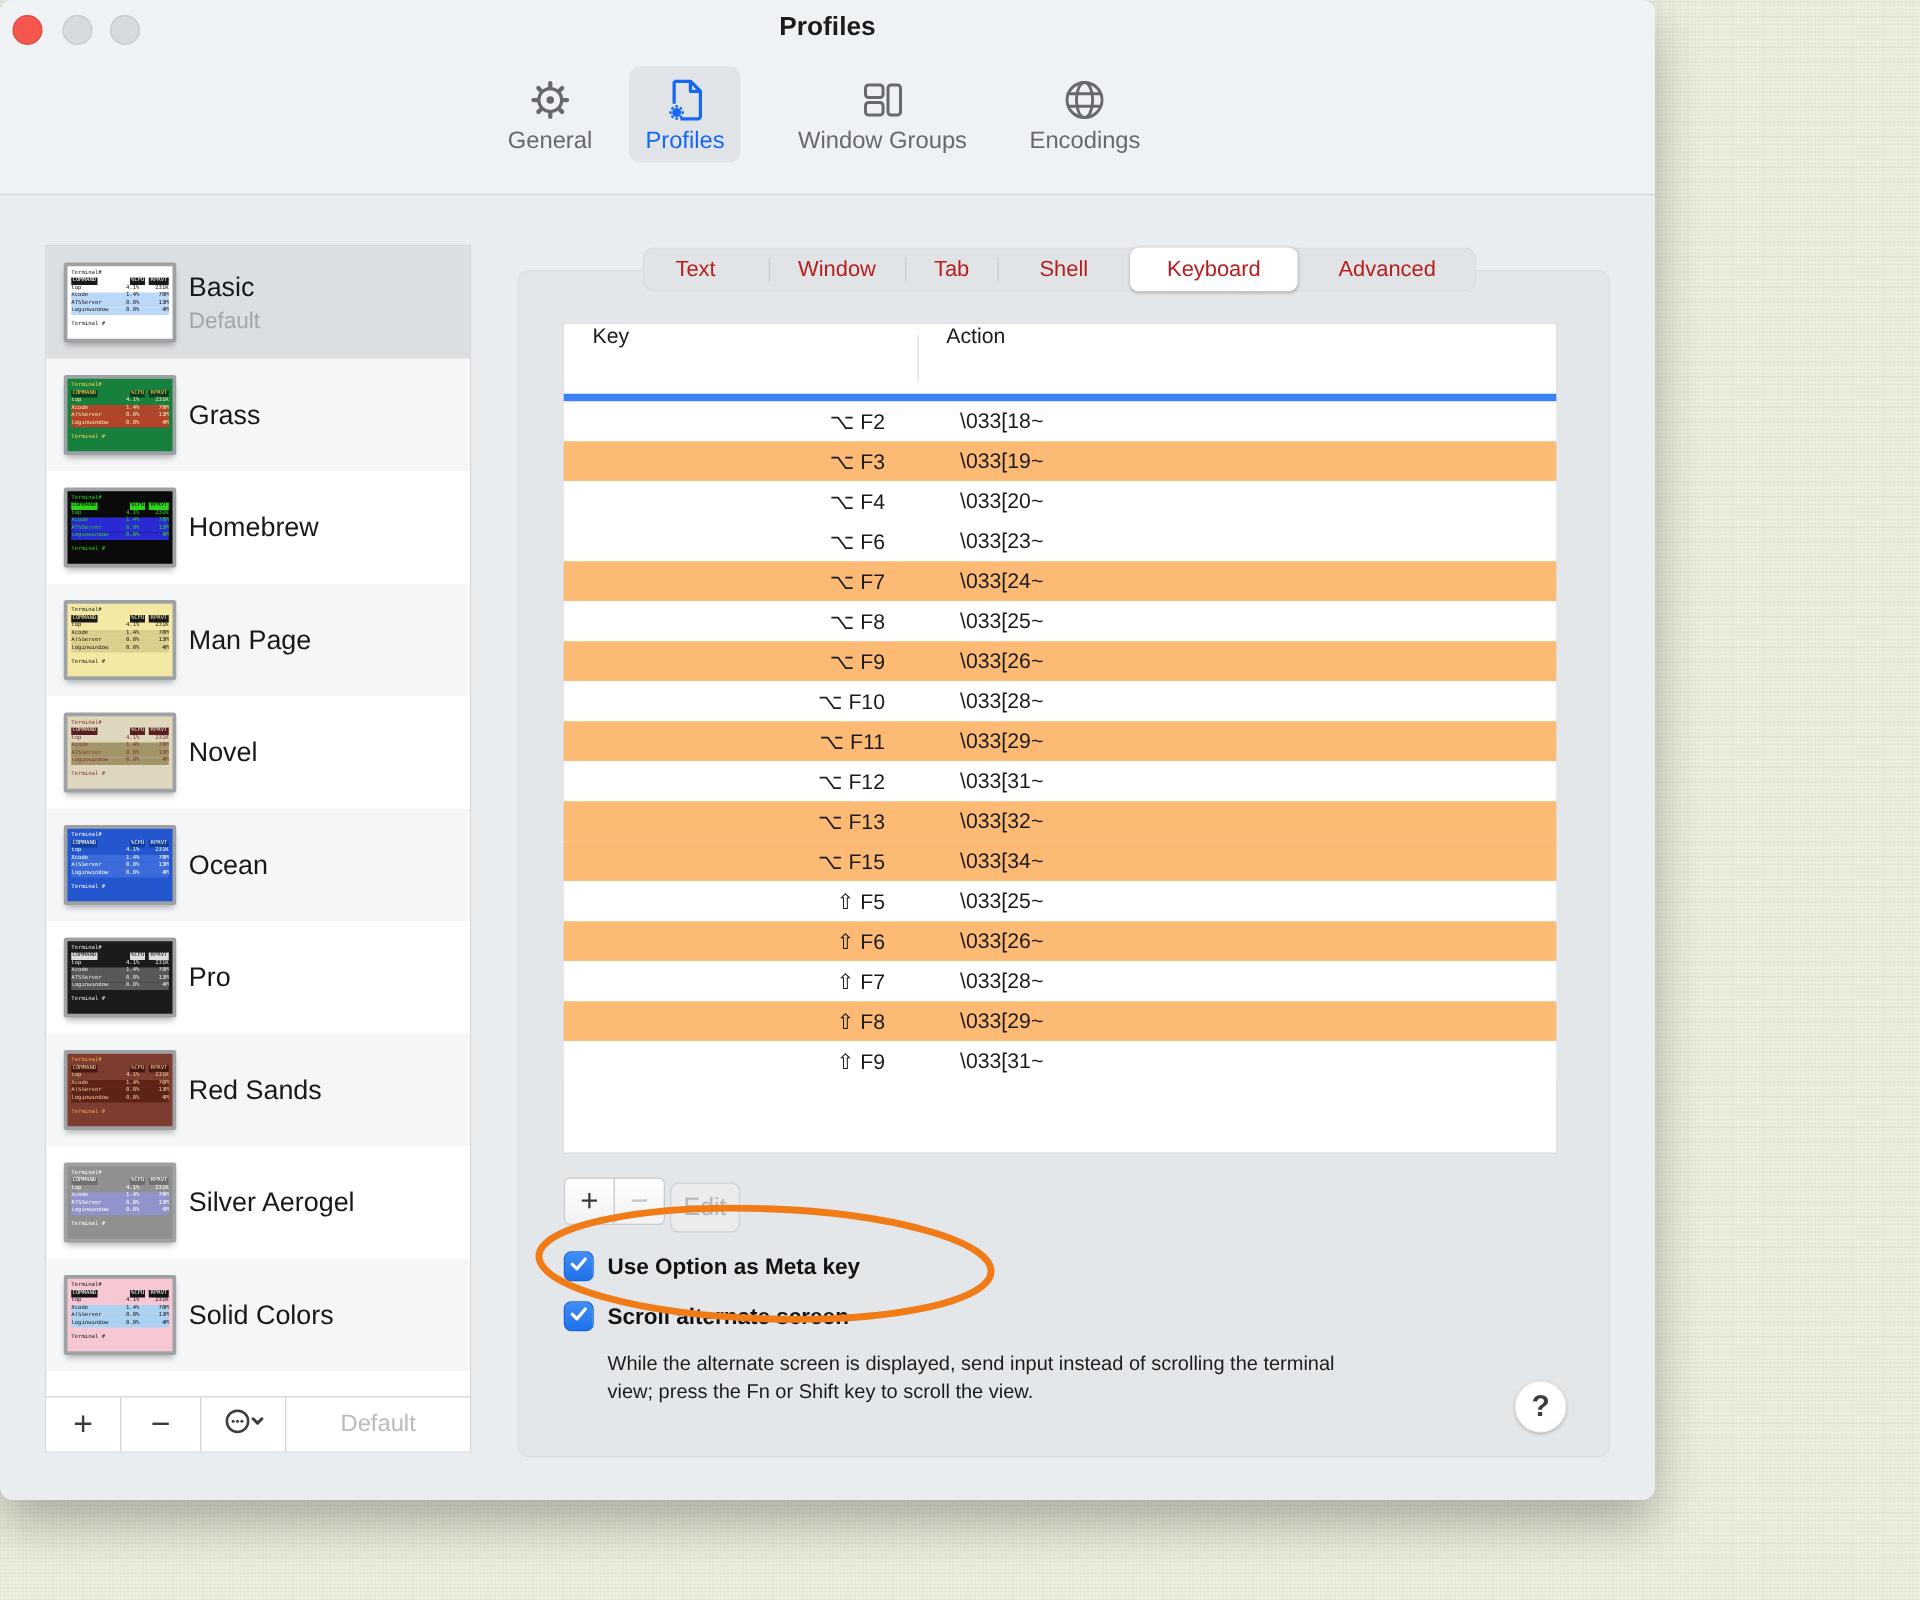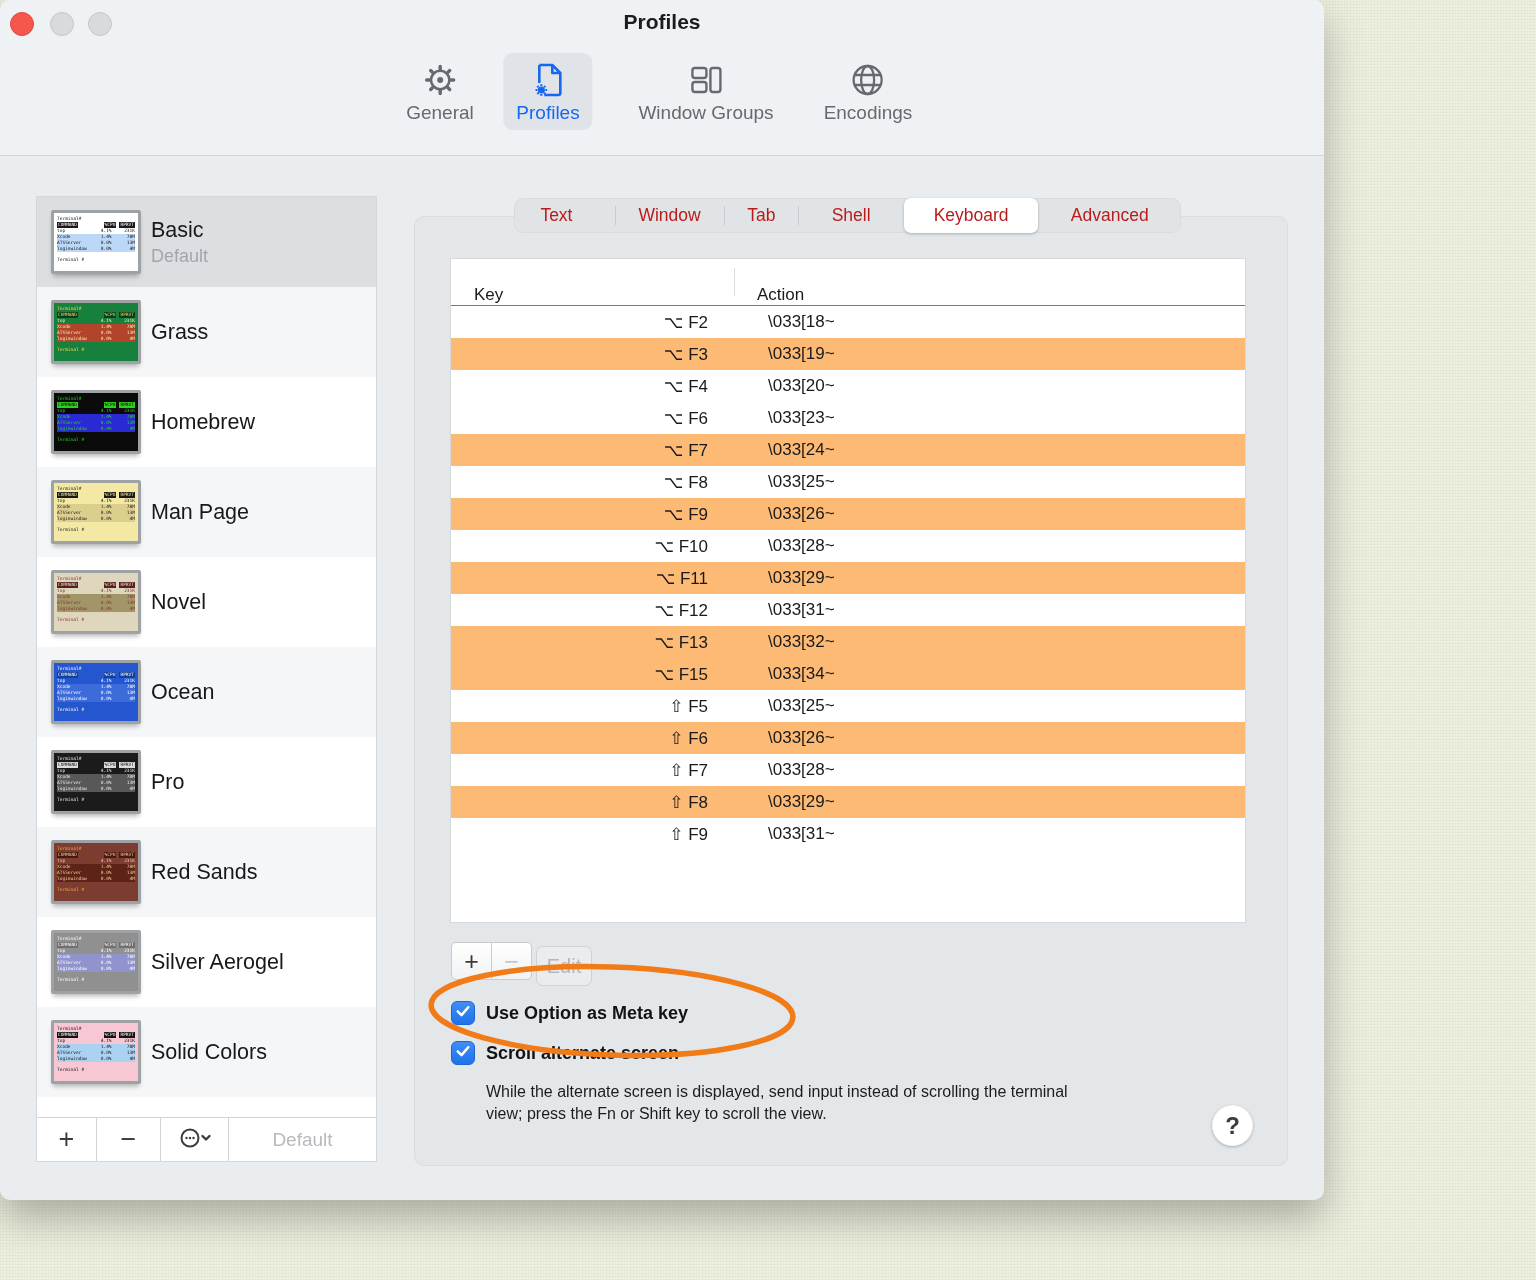--- a/index.html
+++ b/index.html
@@ -98,21 +98,21 @@
   }
   .seg:first-child::before, .seg.selected::before, .seg.selected + .seg::before { display:none; }
   .seg.selected {
     background:#ffffff; border-radius:7px; box-shadow:0 1px 3px rgba(0,0,0,0.25);
   }
   
   .ktable {
     position:absolute; left:450px; top:258px; width:796px; height:665px;
     background:#ffffff; border:1px solid #d6d8db;
   }
-  .khead { position:relative; height:47px; display:flex; align-items:flex-end; border-bottom:1px solid #3b82f6; }
+  .khead { position:relative; height:62px; display:flex; align-items:flex-start; border-bottom:6px solid #3b82f6; }
   .khead .h-key { padding-left:23px; font-size:17px; color:#1a1a1c; }
   .khead .h-div { position:absolute; left:283px; top:9px; bottom:9px; width:1px; background:#dcdee1; }
   .khead .h-action { position:absolute; left:306px; font-size:17px; color:#1a1a1c; }
   .krow { height:32px; display:flex; align-items:center; font-size:17px; color:#1a1a1c; background:#fff; }
   .krow.stripe { background:#fdba74; }
   .kcell { width:257px; text-align:right;padding-left:44px; }
   .acell { margin-left:60px; }
   
   .btn-sq {
     position:absolute; width:41px; height:38px; border:1px solid #c9cbce;

